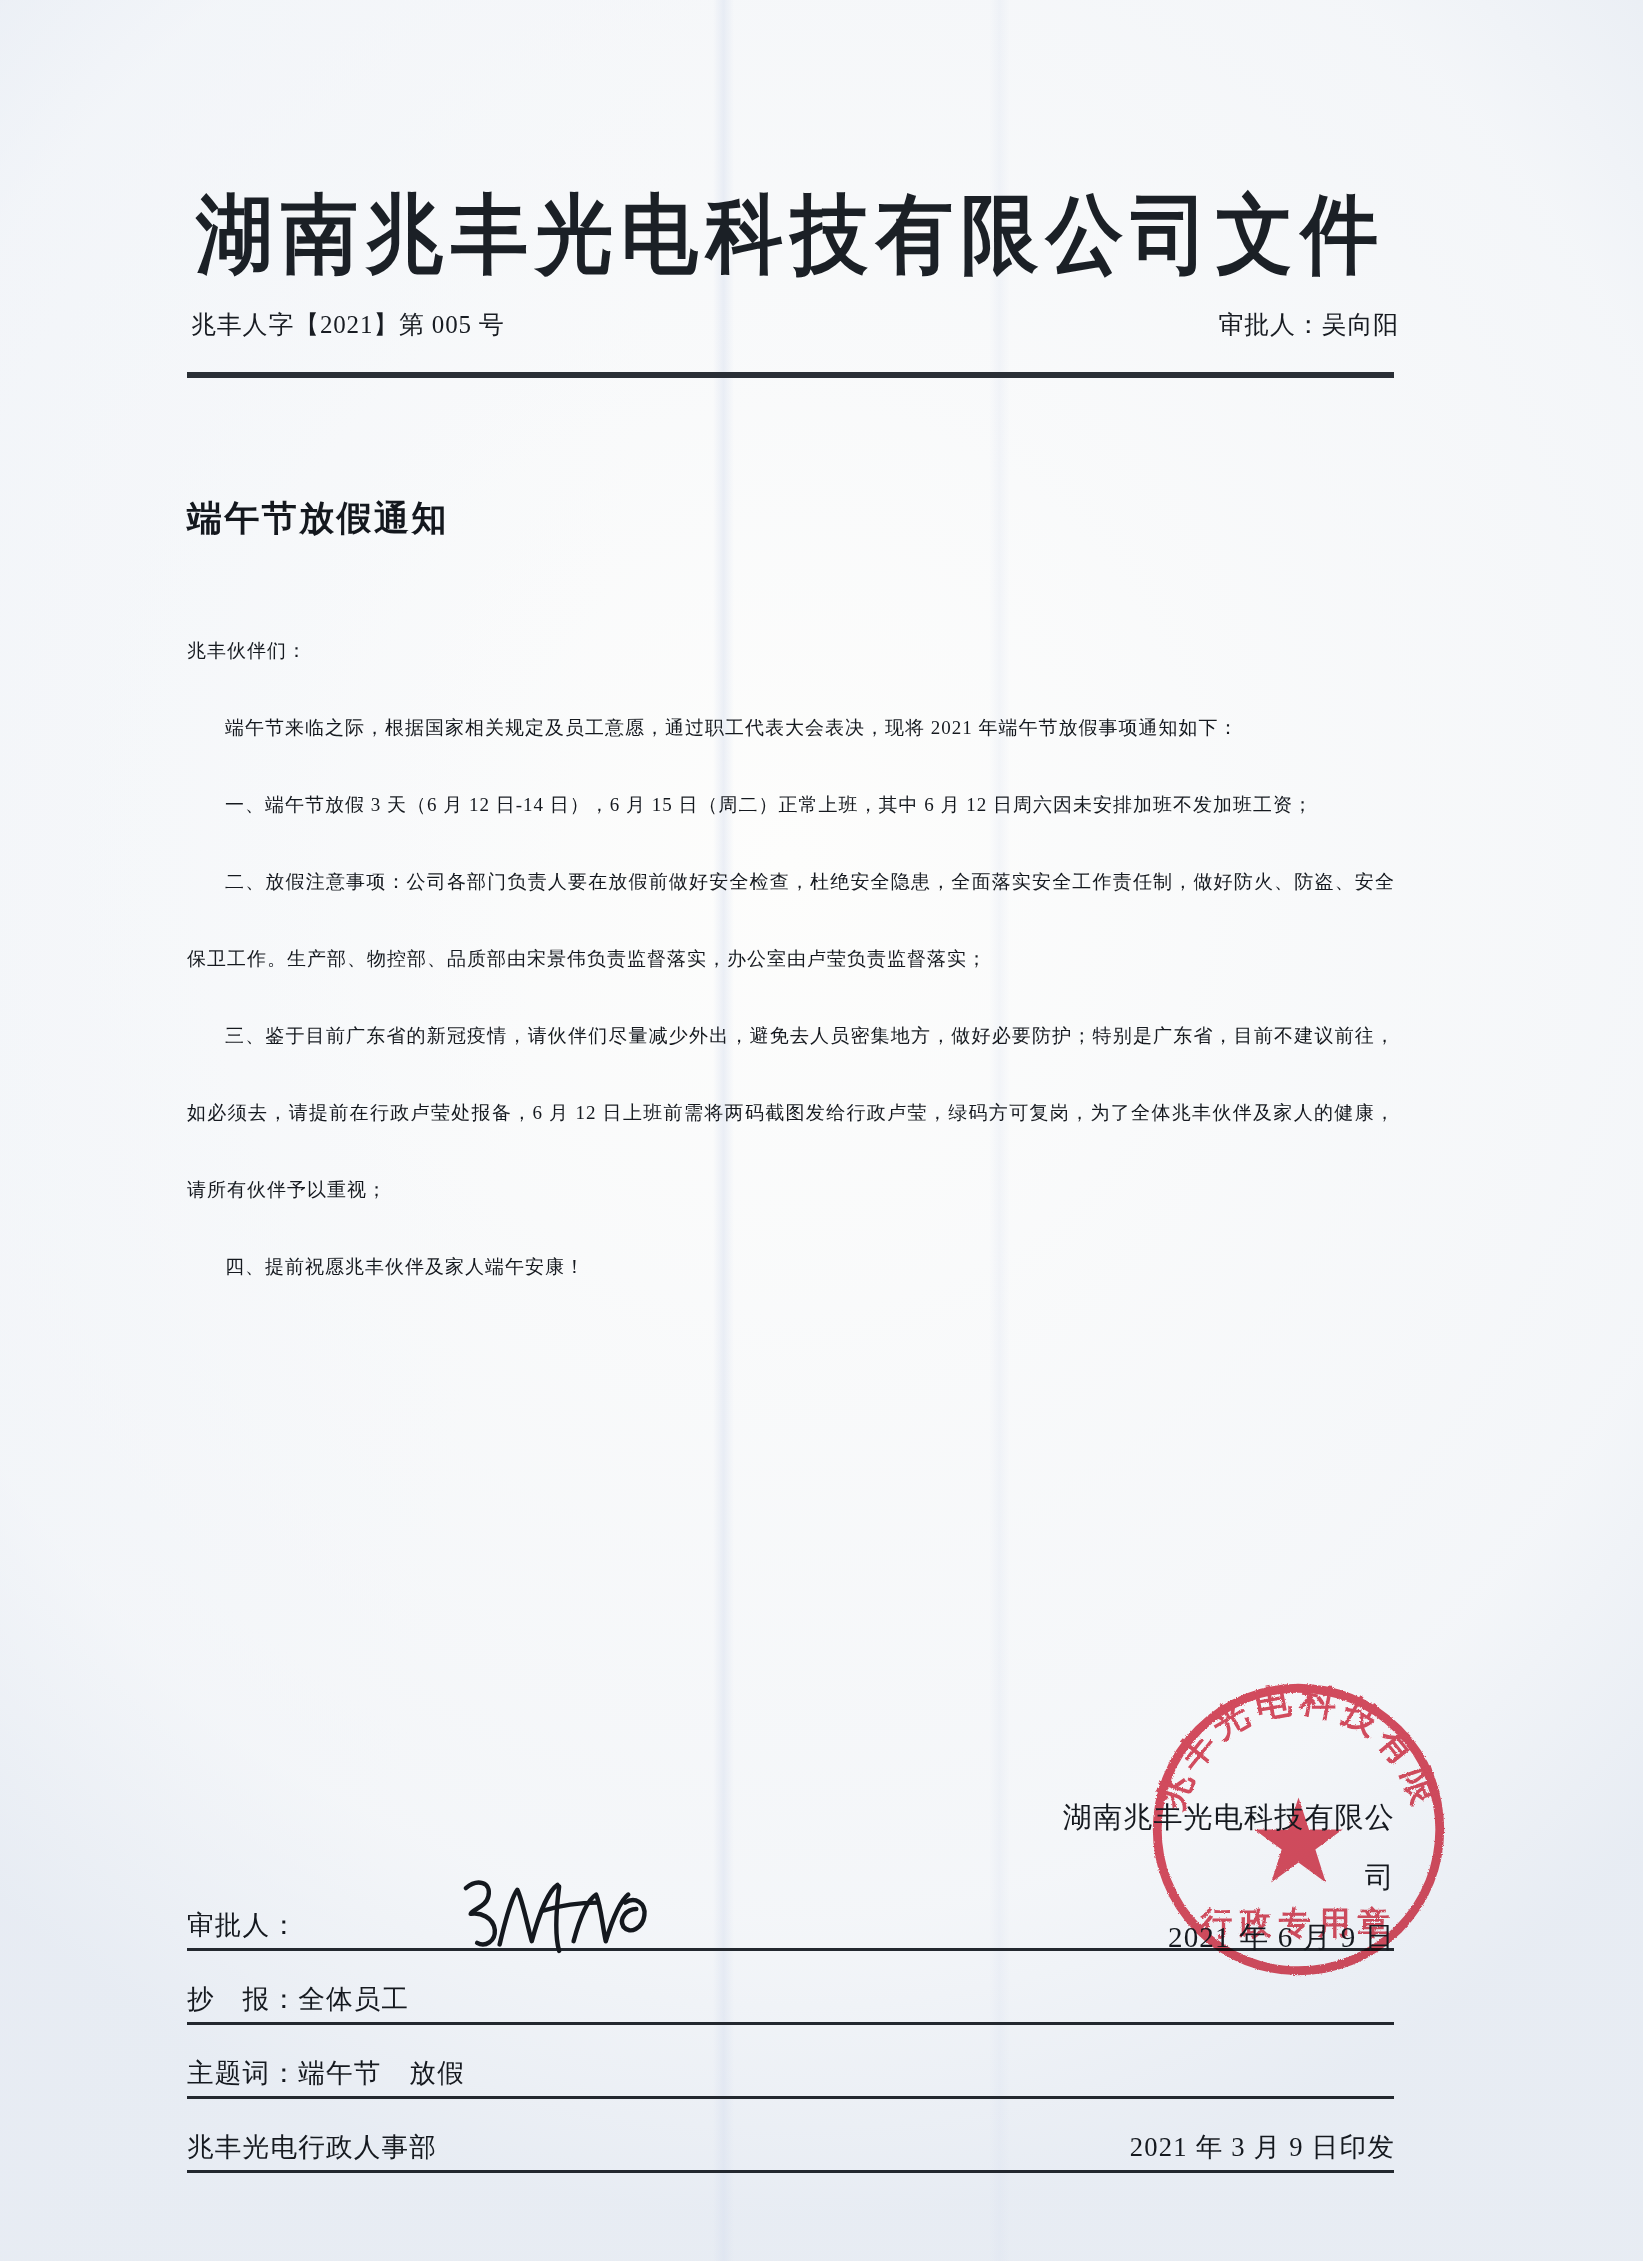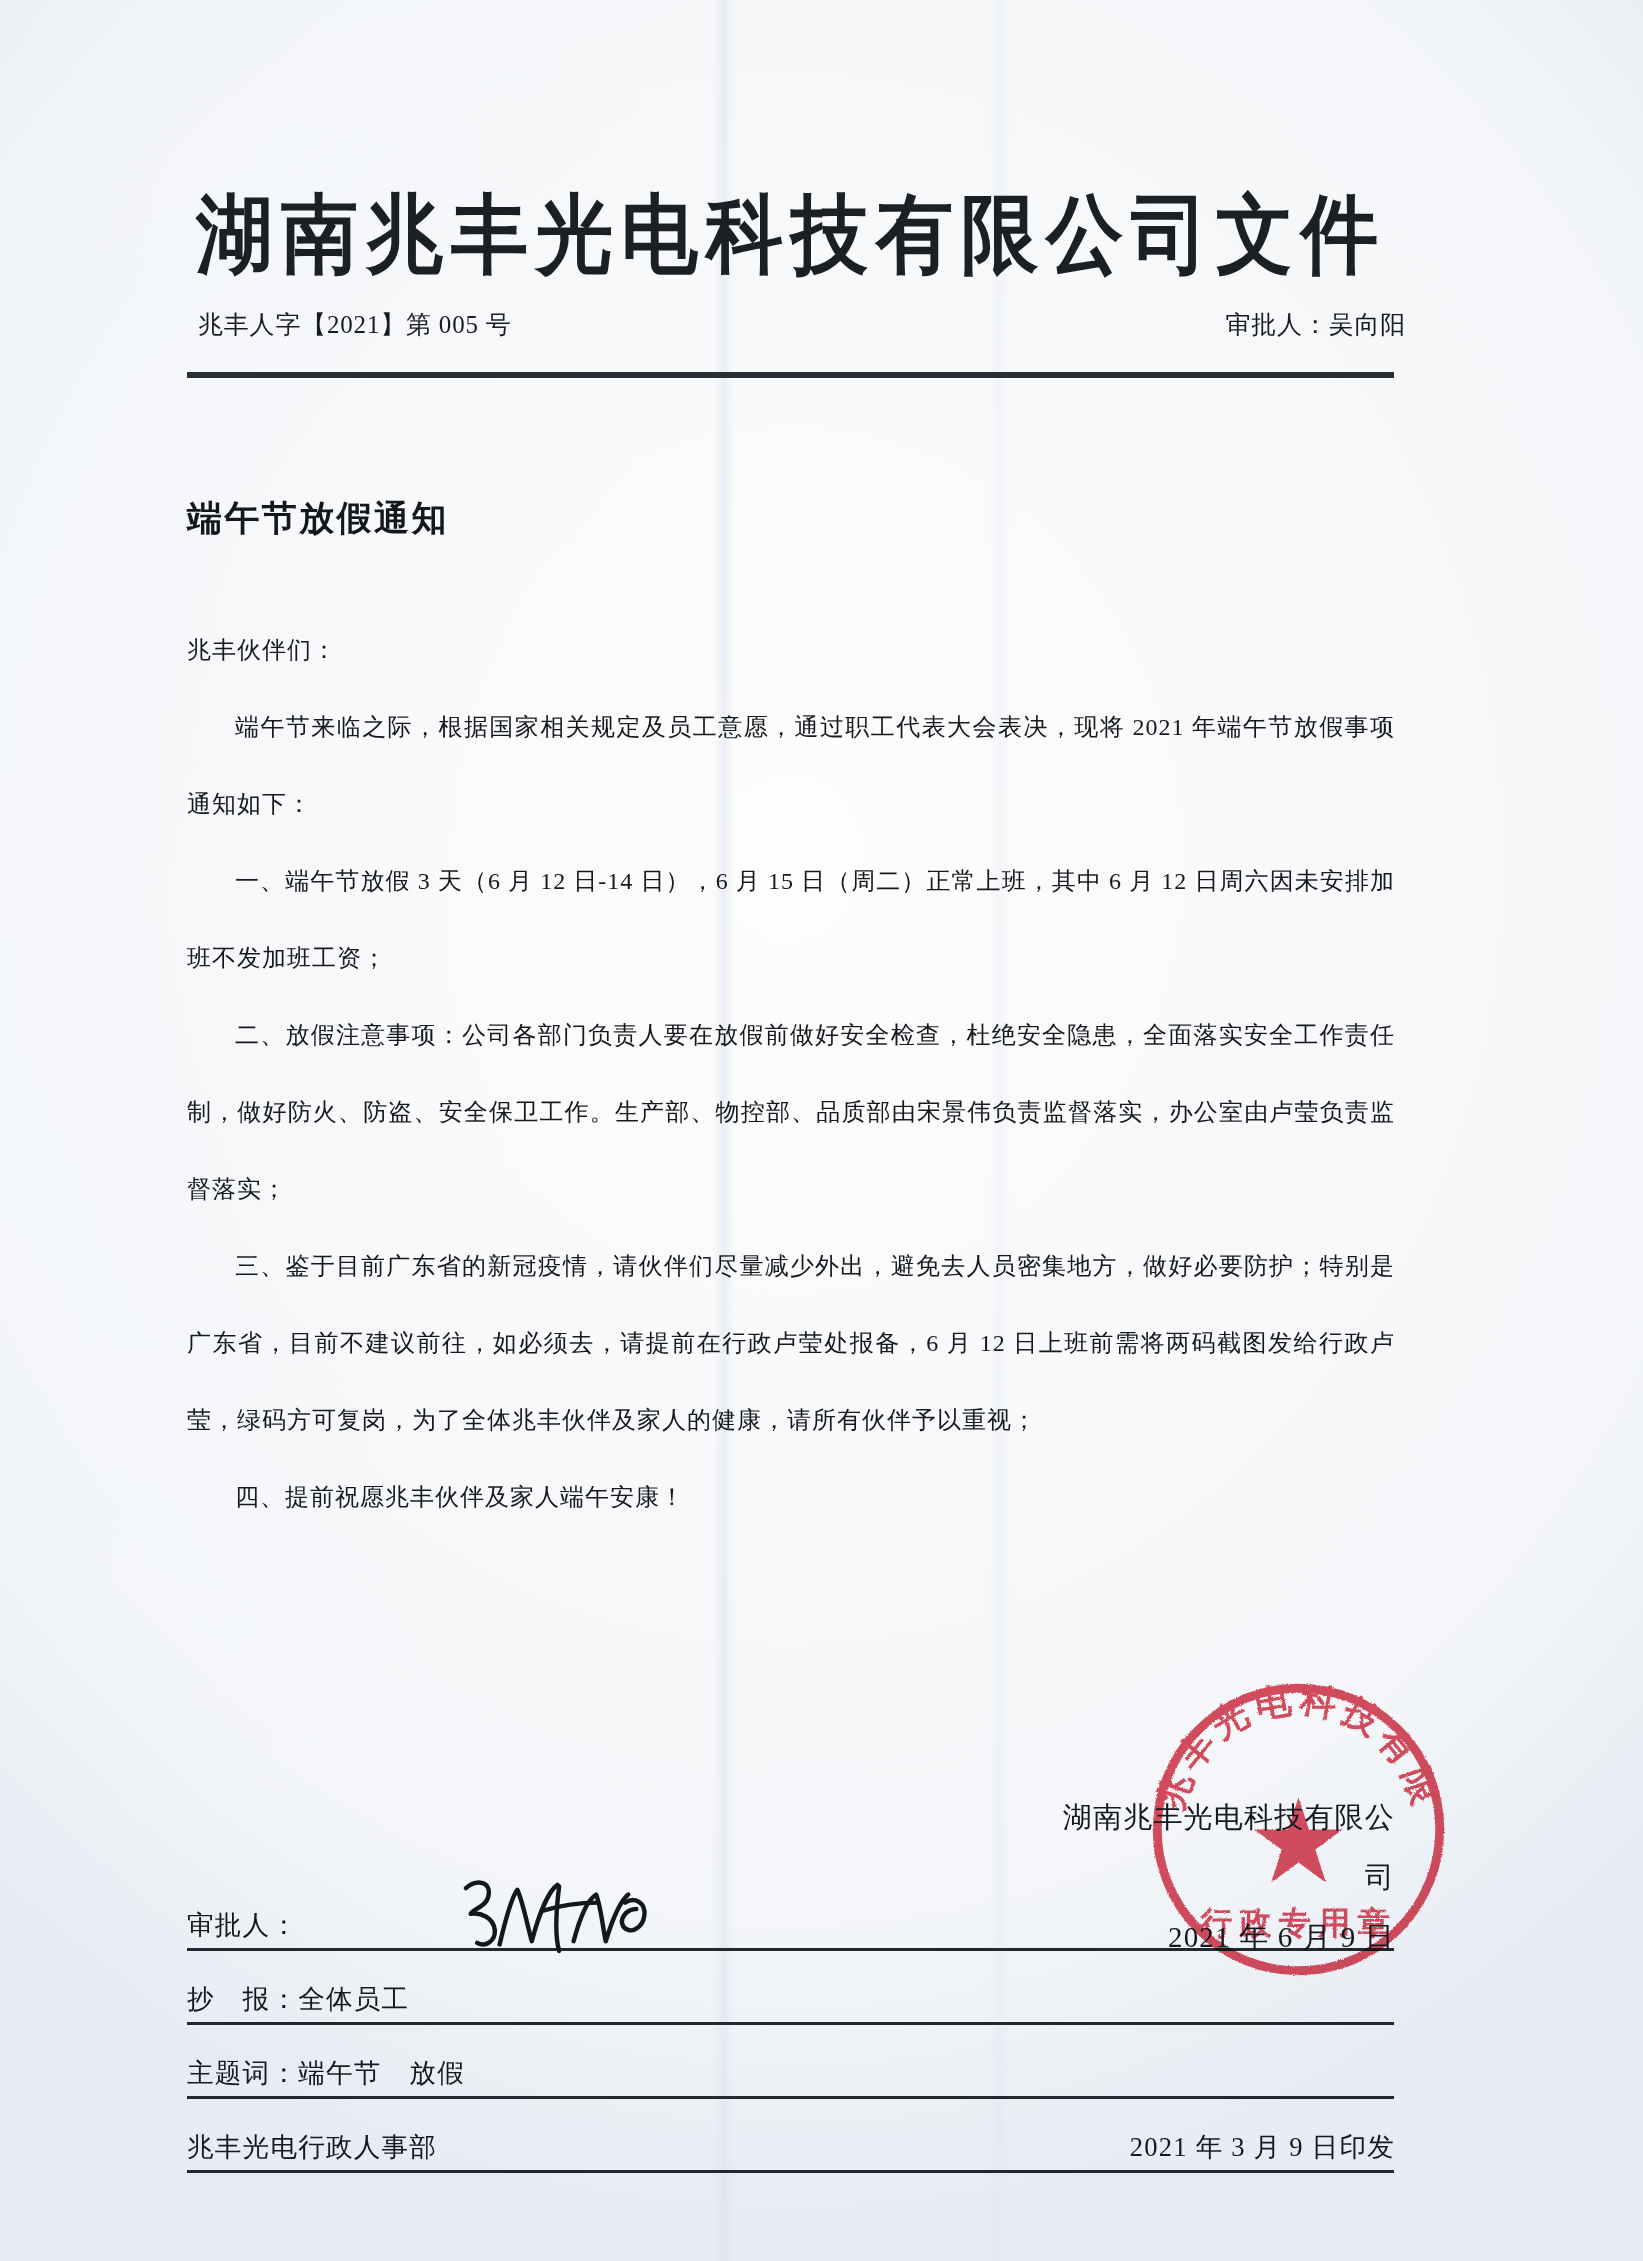--- a/index.html
+++ b/index.html
@@ -56,21 +56,21 @@
     letter-spacing: 8px;
     line-height: 1.05;
     color: #1b2026;
     white-space: nowrap;
     transform: scaleY(1.12);
     transform-origin: top center;
   }
 
   .doc-meta {
     position: absolute;
-    left: 11px;
+    left: 4px;
     top: 308px;
     width: 1208px;
     display: flex;
     justify-content: space-between;
     align-items: baseline;
     font-size: 25px;
     letter-spacing: 0.8px;
     color: #181c22;
   }
 
@@ -95,21 +95,21 @@
     letter-spacing: 2.4px;
     color: #14181e;
   }
 
   
   .body-block {
     position: absolute;
     left: 0;
     top: 612px;
     width: 1208px;
-    font-size: 24px;
+    font-size: 19px;
     line-height: 77px;
     letter-spacing: 1px;
     color: #15191f;
     text-align: justify;
   }
   .body-block p {
     margin: 0;
   }
   .p-salutation { margin-bottom: 11.3px; }
   .p-indent { text-indent: 2em; }

